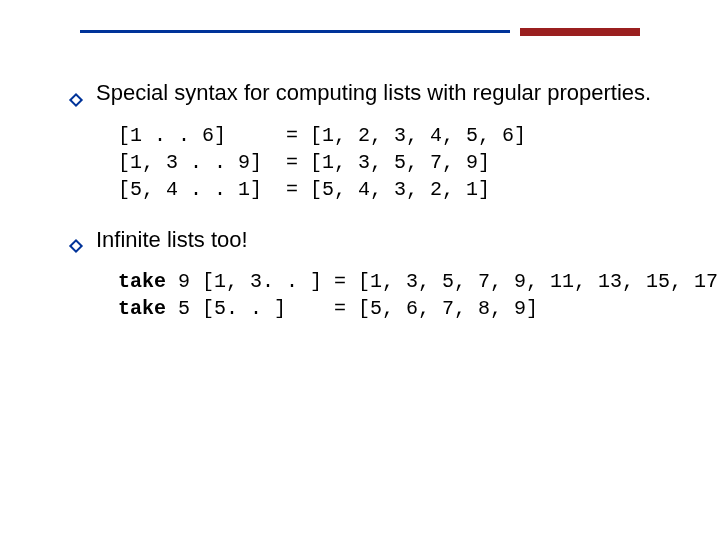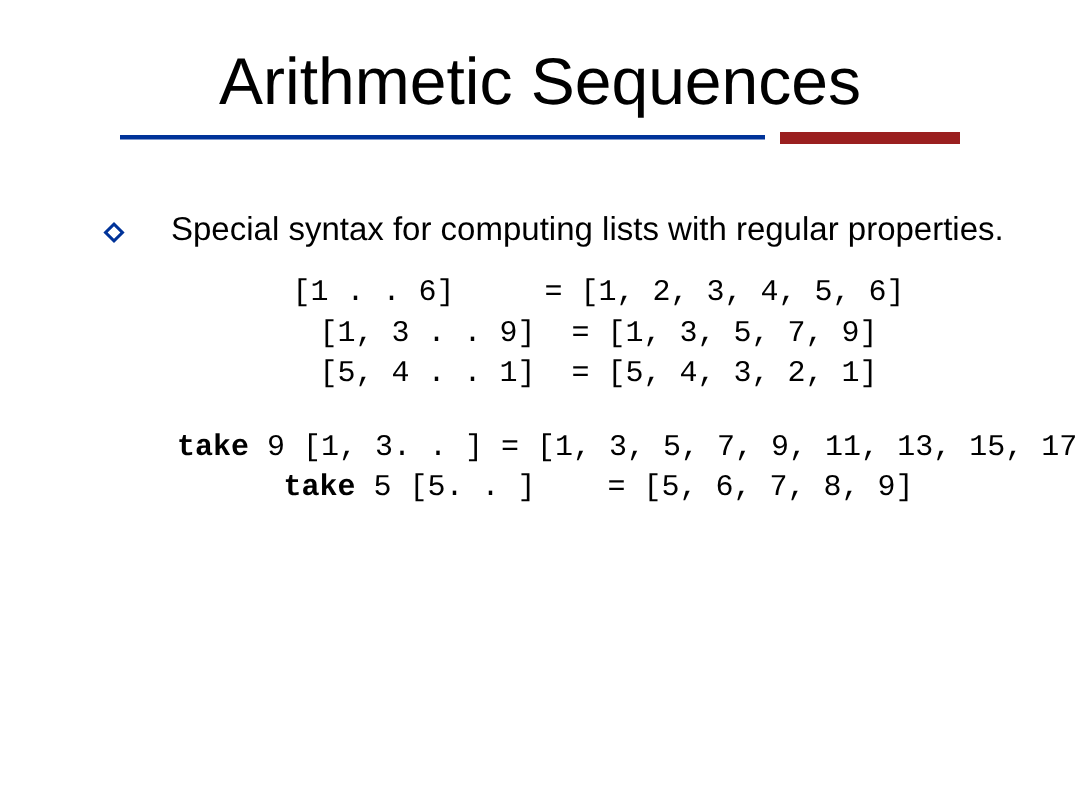--- a/index.html
+++ b/index.html
@@ -3,47 +3,52 @@
 <meta charset="utf-8">
 <style>
   * { margin: 0; padding: 0; box-sizing: border-box; }
   html, body { width: 720px; height: 540px; background: #ffffff; font-family: "Comic Sans MS", "Comic Sans", cursive, sans-serif; color: #000; }
   .slide { width: 720px; height: 540px; position: relative; padding: 20px 40px 40px 40px; }
   .title-wrap { text-align: center; margin-top: 10px; }
   .title { font-size: 44px; font-weight: normal; display: inline-block; }
   .rules { margin: 10px auto 28px auto; width: 560px; position: relative; height: 20px; }
   .rule-thin { position: absolute; left: 0; top: 0; width: 430px; height: 3px; background: #003399; }
   .rule-thick { position: absolute; right: 0; top: -2px; width: 120px; height: 8px; background: #9a1f1f; }
-  .bullet-row { display: flex; align-items: center; margin: 14px 0 14px 28px; gap: 18px; }
+  .bullet-row { display: flex; align-items: flex-end; margin: 14px 0 14px 28px; }
   .bullet-icon { width: 16px; height: 16px; margin-right: 12px; margin-top: 5px; flex: none; }
   .bullet-text { font-size: 22px; line-height: 1.35; }
-  .code-block { font-family: "Courier New", Courier, monospace; font-size: 20px; line-height: 1.35; margin: 10px 0 22px 78px; white-space: pre; text-align: center; }
+  .code-block { font-family: "Courier New", Courier, monospace; font-size: 20px; line-height: 1.35; margin: 10px 0 22px 78px; white-space: pre; }
   .code-block b { font-weight: bold; font-family: Liberation Mono, monospace; }
 </style>
 </head>
 <body>
 
 <div class="slide">
 
   <div class="title-wrap">
-    <div class="title">Arithmetic Sequences</div>
     <div class="rules">
       <div class="rule-thin"></div>
       <div class="rule-thick"></div>
     </div>
   </div>
 
   <div class="bullet-row">
     <svg class="bullet-icon" viewBox="0 0 16 16">
       <rect x="4" y="4" width="8" height="8" transform="rotate(45 8 8)" fill="none" stroke="#003399" stroke-width="2"></rect>
     </svg>
     <div class="bullet-text">Special syntax for computing  lists with regular properties.</div>
   </div>
 
   <div class="code-block"><span>[1 . . 6]     = [1, 2, 3, 4, 5, 6]</span>
 <span>[1, 3 . . 9]  = [1, 3, 5, 7, 9]</span>
 <span>[5, 4 . . 1]  = [5, 4, 3, 2, 1]</span></div>
 
+  <div class="bullet-row">
+    <svg class="bullet-icon" viewBox="0 0 16 16">
+      <rect x="4" y="4" width="8" height="8" transform="rotate(45 8 8)" fill="none" stroke="#003399" stroke-width="2"></rect>
+    </svg>
+    <div class="bullet-text">Infinite lists too!</div>
+  </div>
 
   <div class="code-block"><b>take</b><span> 9 [1, 3. . ] = [1, 3, 5, 7, 9, 11, 13, 15, 17]</span>
 <b>take</b><span> 5 [5. . ]    = [5, 6, 7, 8, 9]</span></div>
 
 </div>
 
 </body></html>

